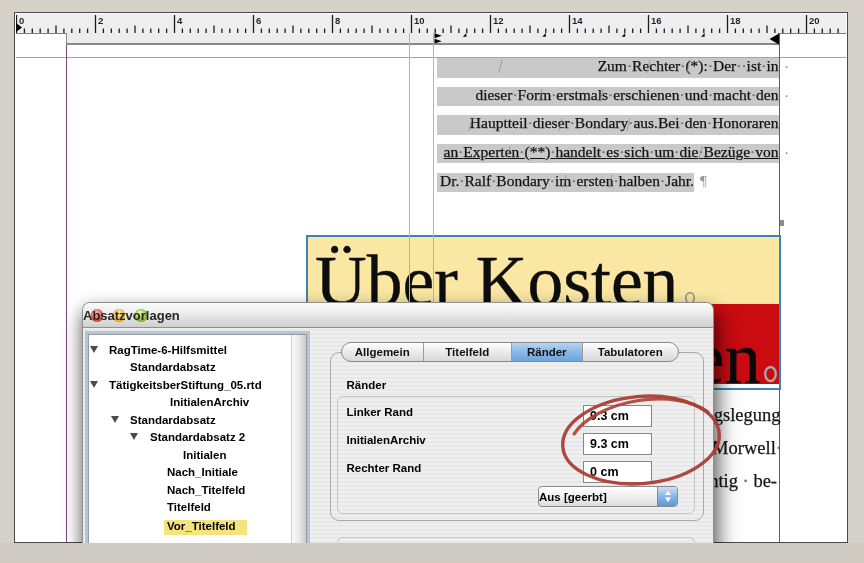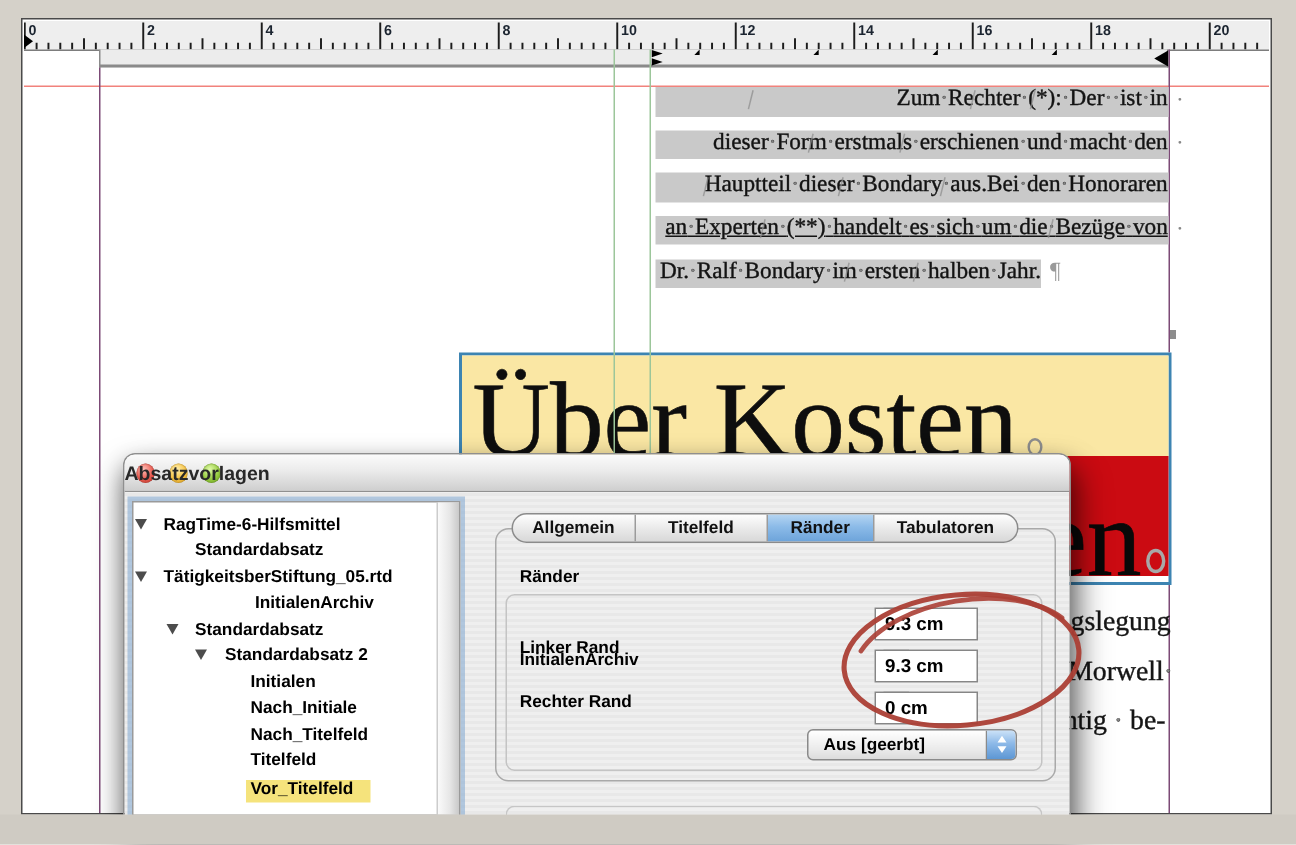--- a/index.html
+++ b/index.html
@@ -345,57 +345,57 @@
     <div class="tri" style="left:6.5px;top:42.5px;"></div>
       <div class="ti" style="left:26px;top:40.5px;">RagTime-6-Hilfsmittel</div>
     <div class="ti" style="left:47px;top:58px;">Standardabsatz</div>
     <div class="tri" style="left:6.5px;top:77.5px;"></div>
       <div class="ti" style="left:26px;top:75.5px;">TätigkeitsberStiftung_05.rtd</div>
     <div class="ti" style="left:47px;top:93px;padding-left:40px;">InitialenArchiv</div>
     <div class="tri" style="left:27.5px;top:112.5px;"></div>
       <div class="ti" style="left:47px;top:110.5px;">Standardabsatz</div>
     <div class="tri" style="left:47px;top:130px;"></div>
       <div class="ti" style="left:67px;top:128px;">Standardabsatz 2</div>
-    <div class="ti" style="left:84px;top:145.5px;">Initialen</div>
+    <div class="ti" style="left:100px;top:145.5px;">Initialen</div>
     <div class="ti" style="left:84px;top:163px;">Nach_Initiale</div>
     <div class="ti" style="left:84px;top:180.5px;">Nach_Titelfeld</div>
     <div class="ti" style="left:84px;top:198px;">Titelfeld</div>
     <div class="abs" style="left:81px;top:216.5px;width:83px;height:15.5px;background:#f5e37c;"></div>
     <div class="ti" style="left:84px;top:217px;">Vor_Titelfeld</div>
   </div>
   <div id="grp"></div>
   <div id="inner"></div>
   <div id="tabs">
     <div class="tab" style="width:82px;">Allgemein</div>
     <div class="tab" style="width:89px;">Titelfeld</div>
     <div class="tab sel" style="width:71px;">Ränder</div>
     <div class="tab" style="width:96px;border-right:none;">Tabulatoren</div>
   </div>
   <div style="position:absolute;left:254px;top:234px;width:356px;height:20px;border:1px solid #c6c6c6;border-radius:6px 6px 0 0;border-bottom:none;"></div>
   <div class="flabel" style="top:76px;">Ränder</div>
-  <div class="flabel" style="top:103px;margin-top:20px;">Linker Rand</div>
+  <div class="flabel" style="top:103px;">Linker Rand</div>
   <div class="flabel" style="top:131px;">InitialenArchiv</div>
   <div class="flabel" style="top:159px;">Rechter Rand</div>
   <div class="micon" style="top:101.5px;">
       <div style="position:absolute;left:5px;top:5px;width:5px;height:5px;background:#3c3c3c;"></div>
     </div>
   <div class="micon" style="top:129.5px;">
       <div style="position:absolute;left:4px;top:4px;width:7px;height:7px;background:#3c3c3c;border:1px solid #fff;"></div>
     </div>
   <div class="micon" style="top:157.5px;">
     <svg width="15" height="15">
         <path d="M 4 4 L 10 10 M 10 5.5 L 10 10 L 5.5 10" stroke="#3c3c3c" stroke-width="1.8" fill="none"></path>
       </svg>
   </div>
   <div class="field" style="top:102px;">9.3 cm</div>
   <div class="field" style="top:129.5px;">9.3 cm</div>
   <div class="field" style="top:157.5px;">0 cm</div>
   <div style="position:absolute;left:455px;top:182.5px;width:140px;height:21.5px;box-sizing:border-box;
        border:1px solid #8a8a8a;border-radius:4px;background:linear-gradient(180deg,#ffffff,#e9e9e9 70%,#dcdcdc);
-       font-size:11.5px;font-weight:bold;color:#000;line-height:20px;padding-left:10px;">Aus [geerbt]
+       font-size:11.5px;font-weight:bold;color:#000;line-height:20px;">Aus [geerbt]
     <div style="position:absolute;right:0;top:0;width:20px;height:100%;border-radius:0 3px 3px 0;
          background:linear-gradient(180deg,#cce2f8,#8db9e8 45%,#5d97d4);border-left:1px solid #8a8a8a;box-sizing:border-box;">
       <svg width="18" height="19" style="position:absolute;left:0.5px;top:0.5px;">
           <path d="M 9 3.5 L 12 8 L 6 8 Z M 9 15 L 12 10.5 L 6 10.5 Z" fill="#fff"></path>
         </svg>
     </div>
   </div>
 </div>
 
 <svg class="abs" style="left:550px;top:385px;z-index:60;" width="190" height="115" viewBox="0 0 190 115">

